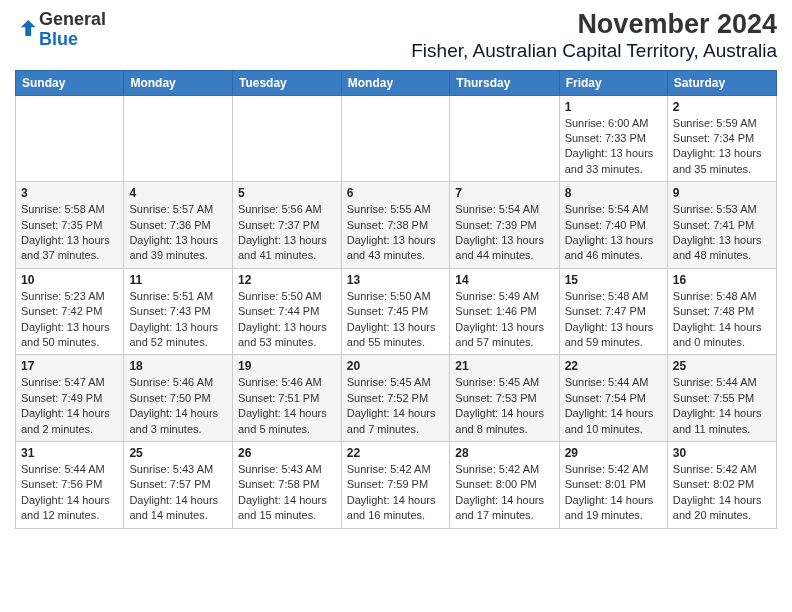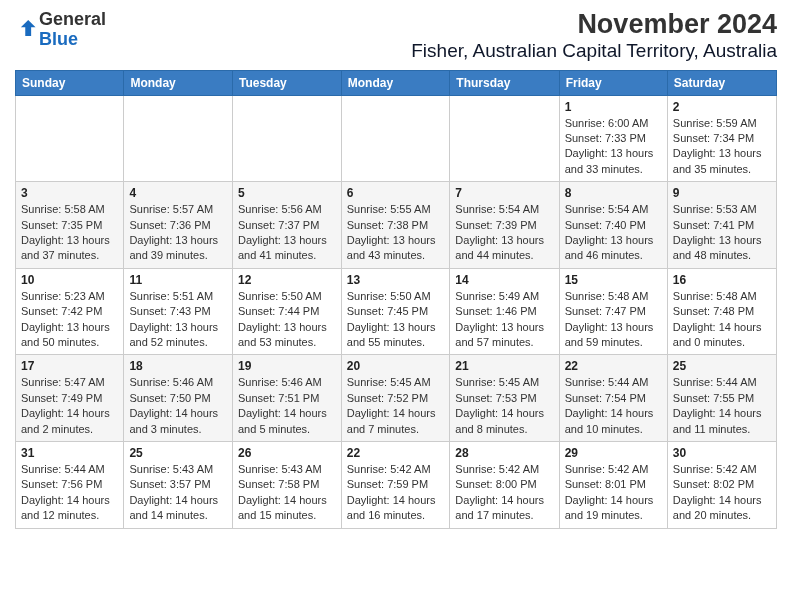--- a/index.html
+++ b/index.html
@@ -275,21 +275,21 @@
       <tr>
         <td>
           <span class="day-num">31</span>
           <div class="day-info">Sunrise: 5:44 AM
 Sunset: 7:56 PM
 Daylight: 14 hours and 12 minutes.</div>
         </td>
         <td>
           <span class="day-num">25</span>
           <div class="day-info">Sunrise: 5:43 AM
-Sunset: 3:57 PM
+Sunset: 7:57 PM
 Daylight: 14 hours and 14 minutes.</div>
         </td>
         <td>
           <span class="day-num">26</span>
           <div class="day-info">Sunrise: 5:43 AM
 Sunset: 7:58 PM
 Daylight: 14 hours and 15 minutes.</div>
         </td>
         <td>
           <span class="day-num">22</span>

